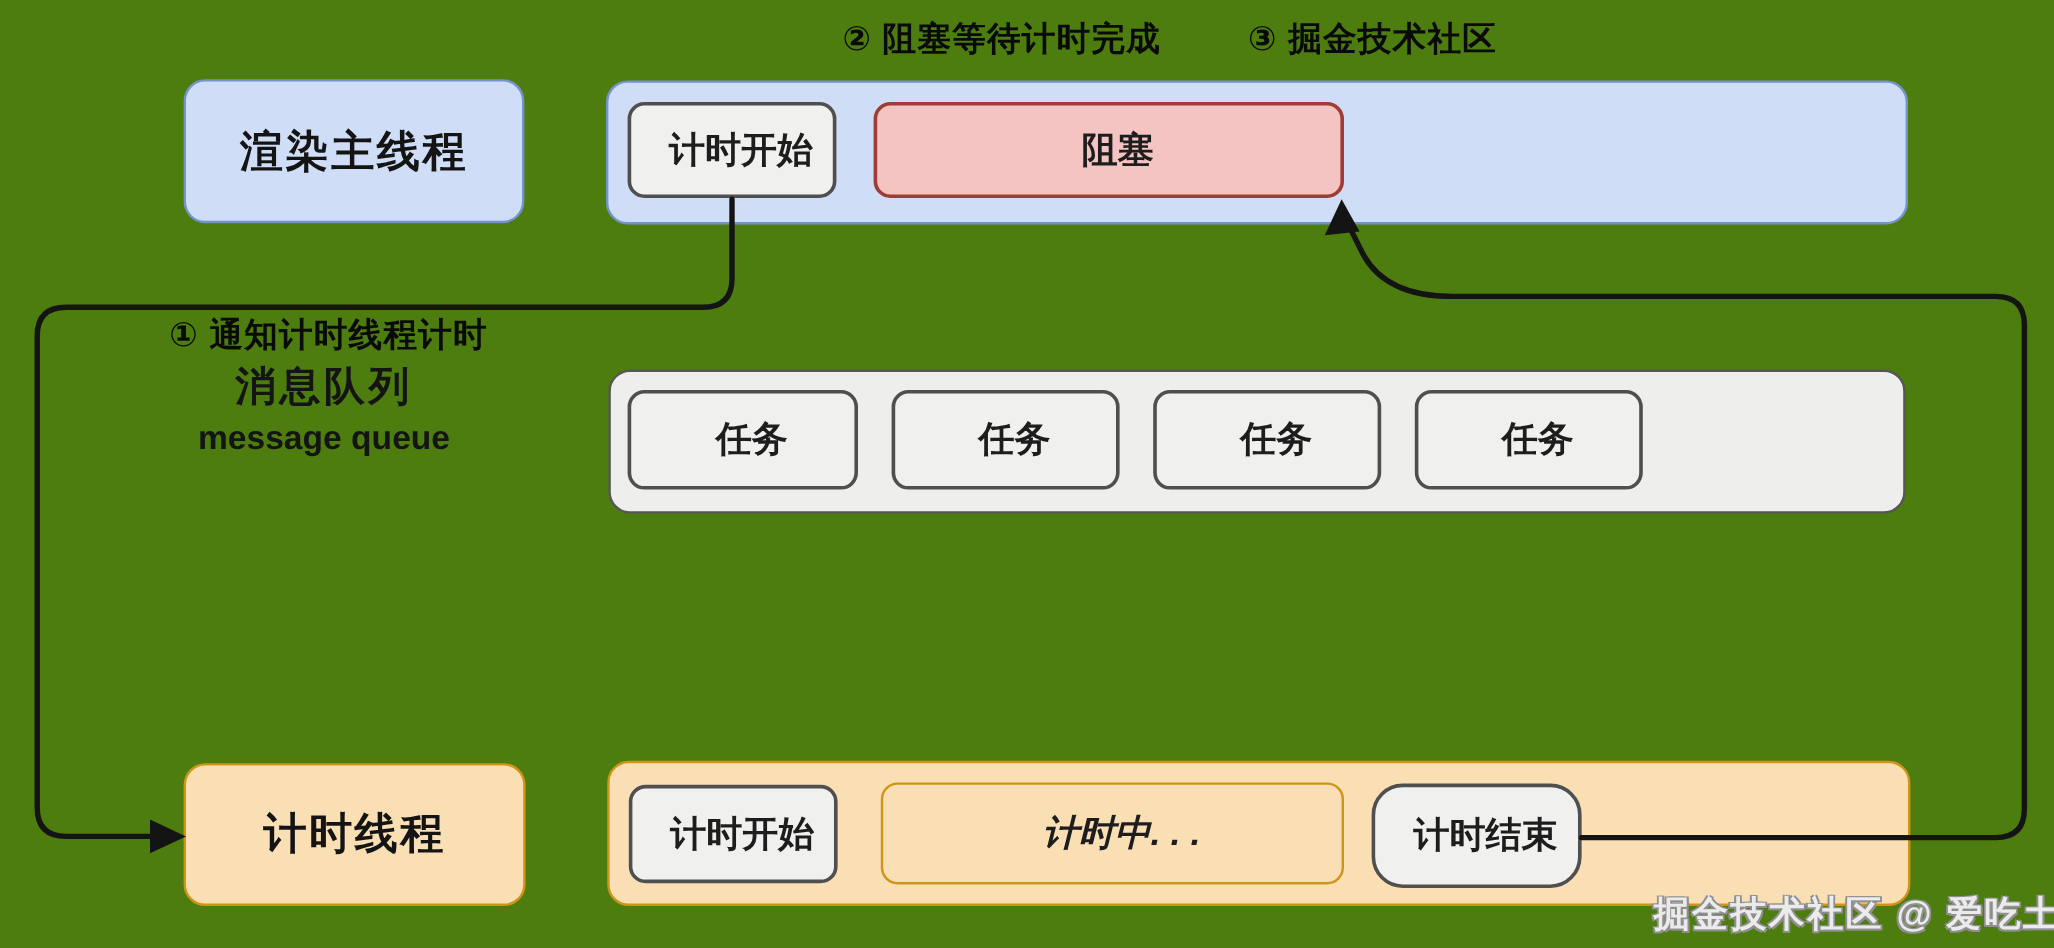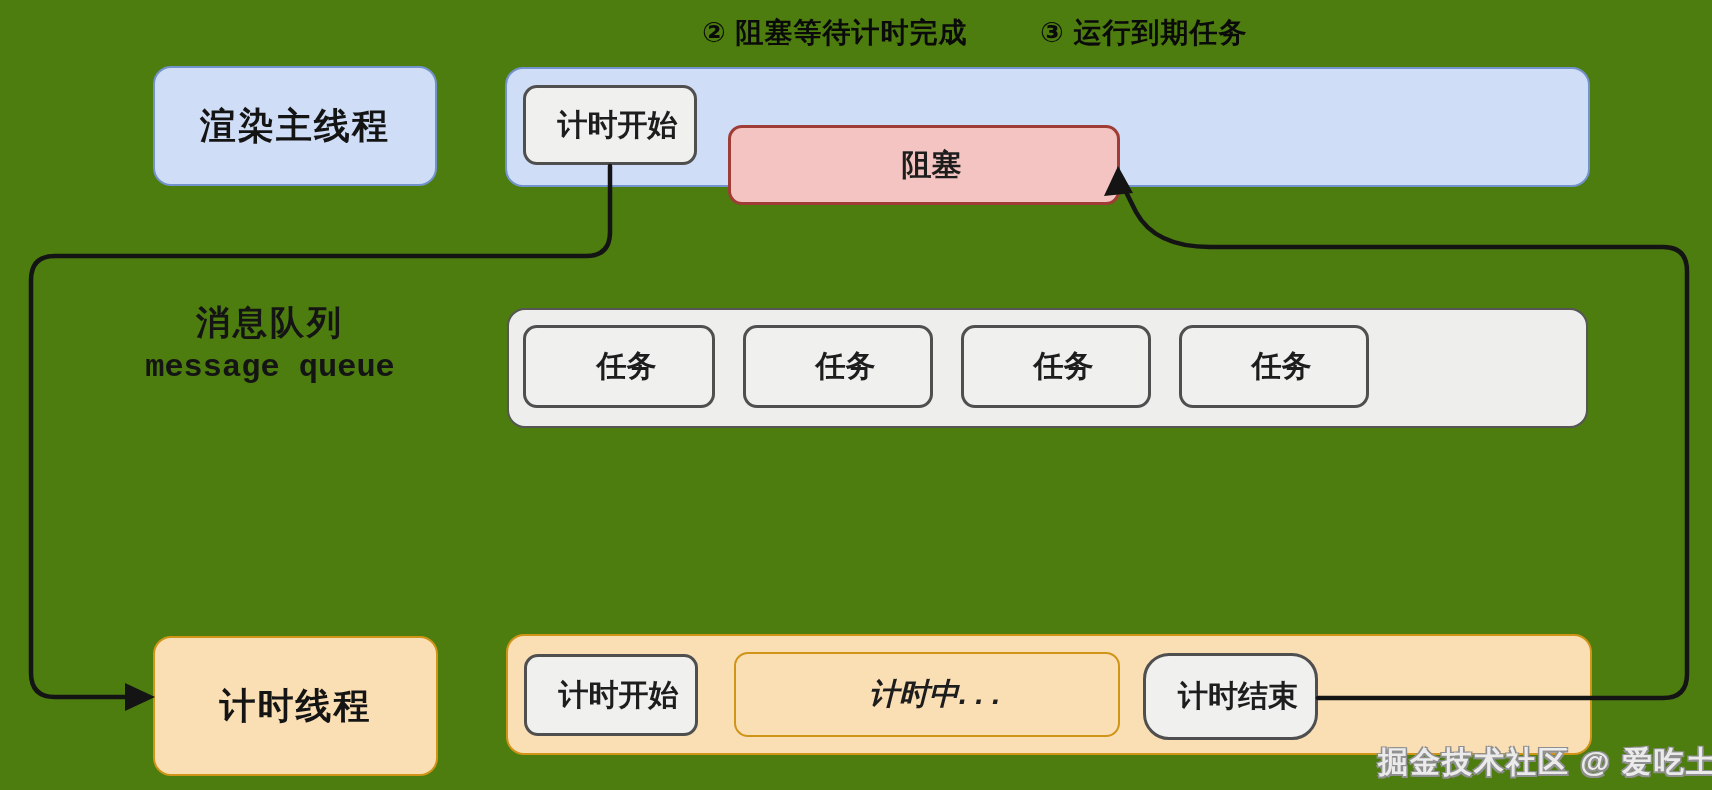--- a/index.html
+++ b/index.html
@@ -36,51 +36,52 @@
   .lane.gray{background:#eeeeec;border:2.5px solid #565656;}
   .lane.orange{background:#fbdfb4;border:2.5px solid #cf9418;}
 
   
   .seg{
     display:flex;align-items:center;justify-content:center;
     border-radius:14px;font-size:30px;font-weight:600;
     white-space:nowrap;color:#1d1d1d;padding-left:15px;
   }
   .seg.gray{background:#f0f0ee;border:3px solid #4f4f4f;}
-  .seg.red{background:#f3c4c1;border:3px solid #9e3c35;margin-top:40px;}
+  .seg.red{background:#f3c4c1;border:3px solid #9e3c35;}
   .seg.orange{background:#fbdfb4;border:2.5px solid #cf9418;}
 
   
   .mq-caption{
     width:420px;text-align:center;line-height:1.35;
   }
   .mq-zh{font-size:34px;font-weight:700;letter-spacing:3px;}
-  .mq-en{font-size:32px;font-weight:700;
-         font-family:Liberation Mono, monospace;}
+  .mq-en{font-size:28px;font-weight:700;
+         font-family:Liberation Sans, sans-serif;}
 
   
   .watermark{
     font-size:30px;font-weight:700;letter-spacing:2px;white-space:nowrap;
     color:rgba(255,255,255,0.82);
     text-shadow:
       1.5px 1.5px 0 #8f8f8f,
      -1.5px -1.5px 0 #8f8f8f,
       1.5px -1.5px 0 #8f8f8f,
      -1.5px 1.5px 0 #8f8f8f;
   }
 
   svg.overlay{position:absolute;left:0;top:0;pointer-events:none;}
 </style>
 </head>
 <body>
 
 <div id="canvas">
 
   <div class="abs step-label" style="left:702px;top:14px;">② 阻塞等待计时完成</div>
-  <div class="abs step-label" style="left:1040px;top:14px;">③ 运行到期任务</div>
+  <div class="abs step-label" style="left:1040px;top:14px;">③ 掘金技术社区</div>
+  <div class="abs step-label" style="left:141px;top:260px;">① 通知计时线程计时</div>
 
   <div class="abs thread-box blue" style="left:153px;top:66px;width:284px;height:120px;">
     <span>渲染主线程</span>
   </div>
 
   <div class="abs lane blue" style="left:505px;top:67px;width:1085px;height:120px;"></div>
 
   <div class="abs seg gray" style="left:523px;top:85px;width:174px;height:80px;">
     <span>计时开始</span>
   </div>
@@ -101,21 +102,21 @@
   <div class="abs seg gray" style="left:743px;top:325px;width:190px;height:83px;">
     <span>任务</span>
   </div>
   <div class="abs seg gray" style="left:961px;top:325px;width:190px;height:83px;">
     <span>任务</span>
   </div>
   <div class="abs seg gray" style="left:1179px;top:325px;width:190px;height:83px;">
     <span>任务</span>
   </div>
 
-  <div class="abs thread-box orange" style="left:153px;top:636px;width:285px;height:140px;">
+  <div class="abs thread-box orange" style="left:153px;top:636px;width:285px;height:119px;">
     <span>计时线程</span>
   </div>
 
   <div class="abs lane orange" style="left:506px;top:634px;width:1086px;height:121px;"></div>
 
   <div class="abs seg gray" style="left:524px;top:654px;width:174px;height:82px;">
     <span>计时开始</span>
   </div>
   <div class="abs seg orange" style="left:734px;top:652px;width:386px;height:85px;font-style:italic;">
     <span>计时中. . .</span>

